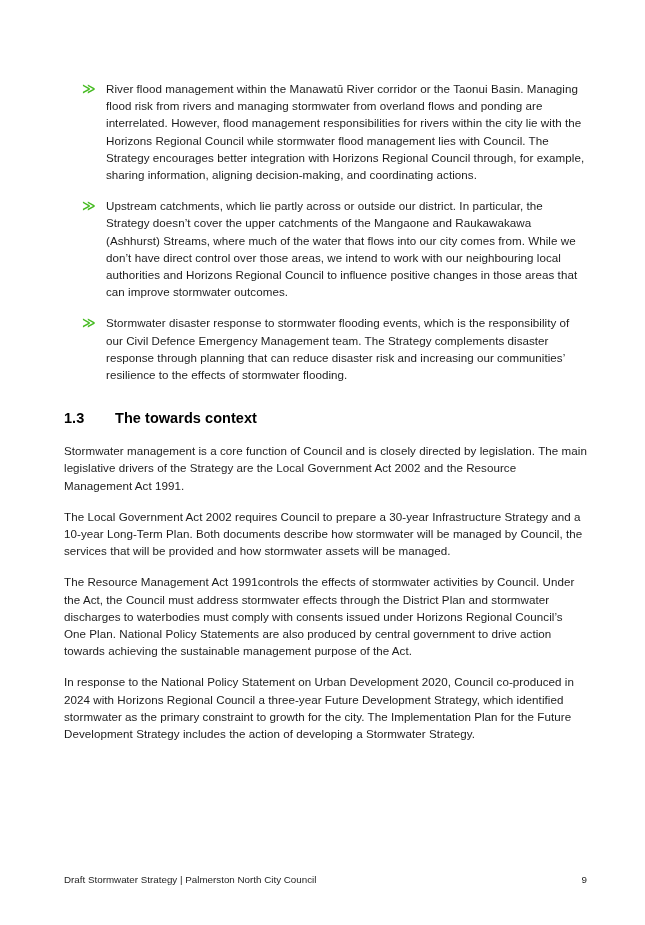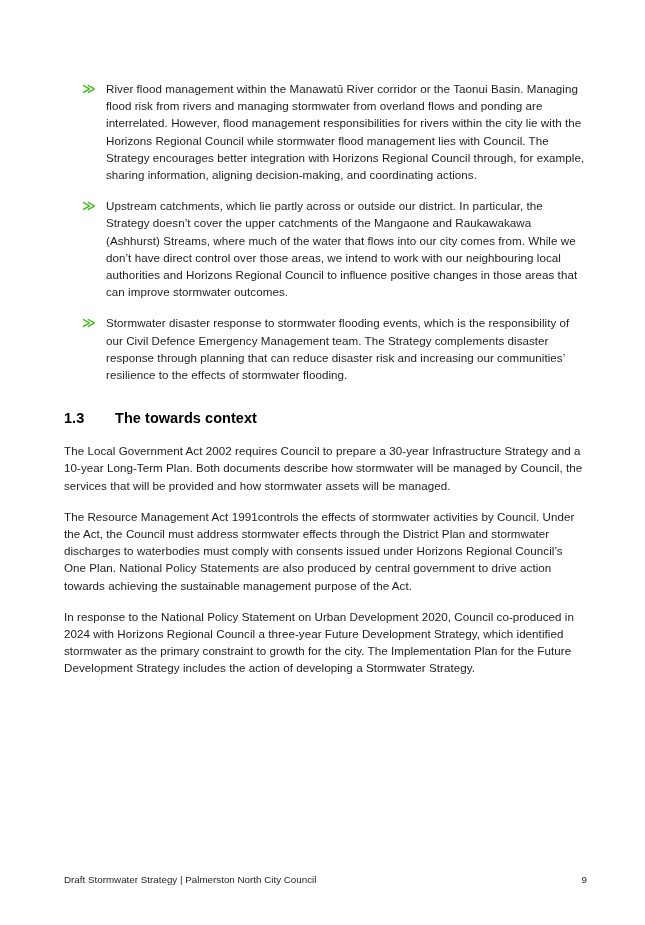--- a/index.html
+++ b/index.html
@@ -96,20 +96,21 @@
         <span class="chevron">≫</span>
         <span>Stormwater disaster response to stormwater flooding events, which is the responsibility of our Civil Defence Emergency Management team. The Strategy complements disaster response through planning that can reduce disaster risk and increasing our communities’ resilience to the effects of stormwater flooding.</span>
       </li>
     </ul>
 
     <h2 class="section">
       <span class="h-num">1.3</span><span>The towards context</span>
     </h2>
 
 
+    <p class="body-para">Stormwater management is a core function of Council and is closely directed by legislation. The main legislative drivers of the Strategy are the Local Government Act 2002 and the Resource Management Act 1991.</p>
     <p class="body-para">The Local Government Act 2002 requires Council to prepare a 30-year Infrastructure Strategy and a 10-year Long-Term Plan. Both documents describe how stormwater will be managed by Council, the services that will be provided and how stormwater assets will be managed.</p>
     <p class="body-para">The Resource Management Act 1991controls the effects of stormwater activities by Council. Under the Act, the Council must address stormwater effects through the District Plan and stormwater discharges to waterbodies must comply with consents issued under Horizons Regional Council’s One Plan. National Policy Statements are also produced by central government to drive action towards achieving the sustainable management purpose of the Act.</p>
     <p class="body-para">In response to the National Policy Statement on Urban Development 2020, Council co-produced in 2024 with Horizons Regional Council a three-year Future Development Strategy, which identified stormwater as the primary constraint to growth for the city. The Implementation Plan for the Future Development Strategy includes the action of developing a Stormwater Strategy.</p>
 
   </div>
 
   <div class="footer">
     <span>Draft Stormwater Strategy | Palmerston North City Council</span>
     <span>9</span>
   </div>

